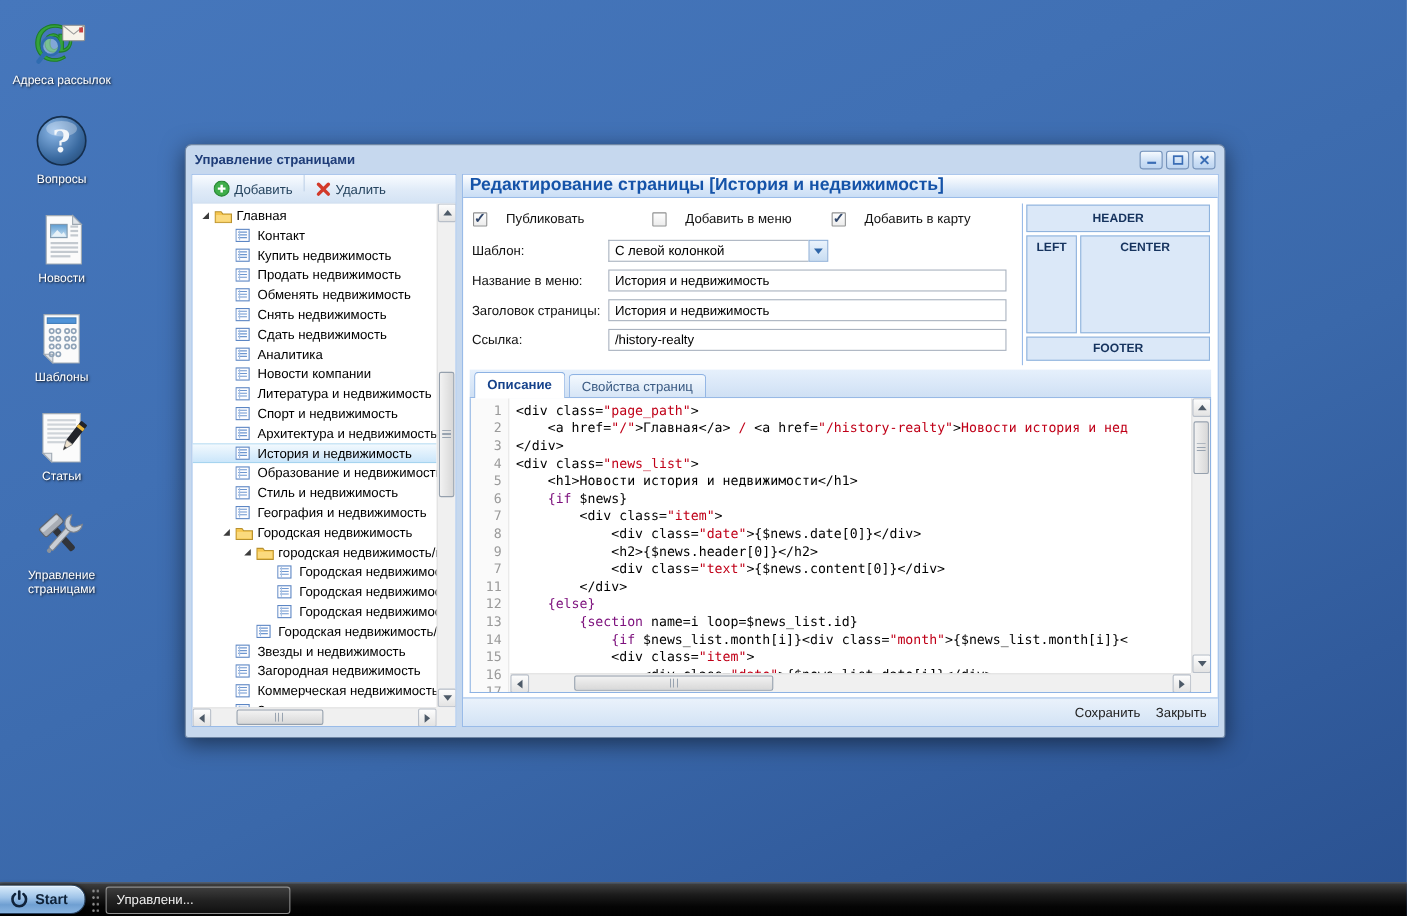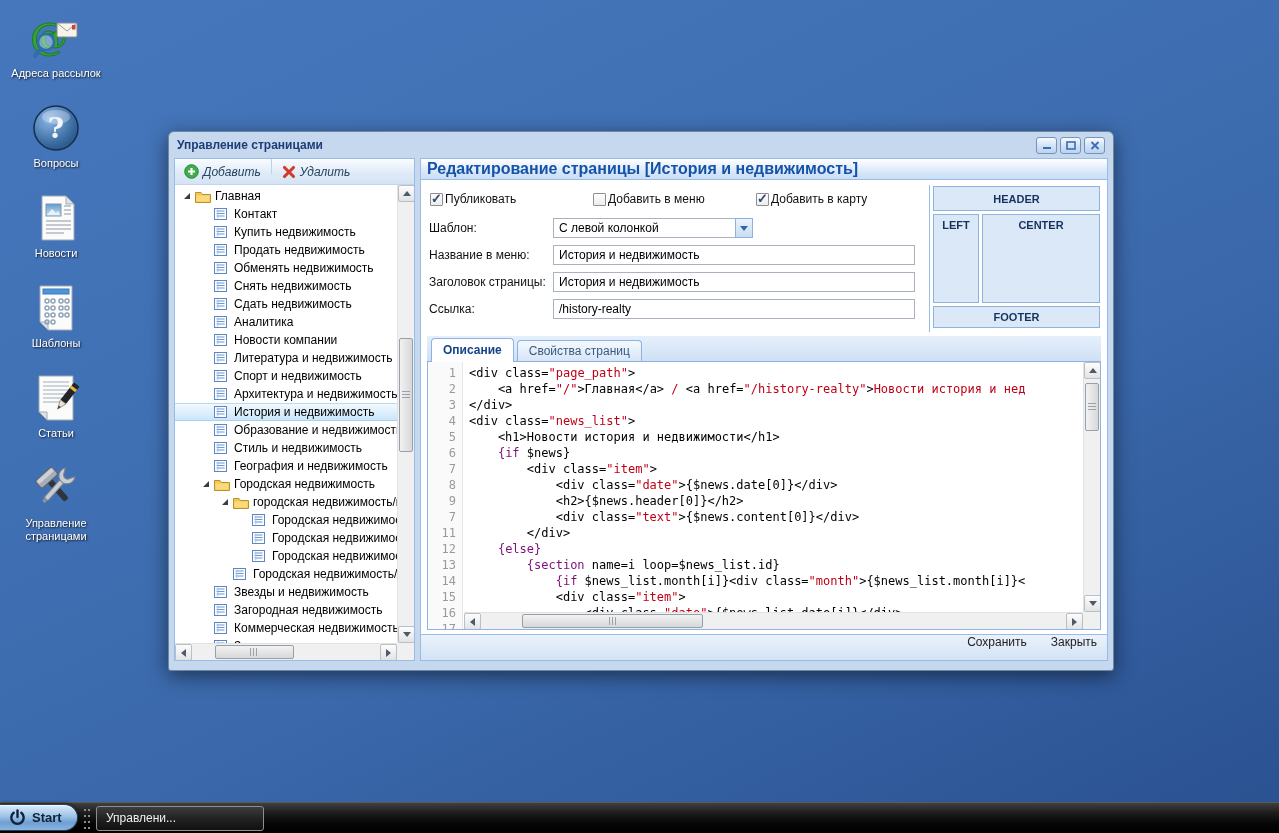--- a/index.html
+++ b/index.html
@@ -38,21 +38,21 @@
   .title { font-size:12px; font-weight:bold; color:#1e3c78; }
   .win-buttons { display:flex; gap:3px; }
   .win-btn { width:21px; height:17px; border:1px solid #7593bb; border-radius:3px;
              background:linear-gradient(#f6fafe, #cfe1f6 55%, #bcd4f0);
              display:flex; align-items:center; justify-content:center; }
   .window-content { display:flex; gap:5px; height:503px; }
 
   
   .left-panel { width:250px; border:1px solid #99bbe8; background:#fff; display:flex; flex-direction:column; }
   .toolbar { height:26px; flex:0 0 26px; background:linear-gradient(#f9fcff, #e0ebf8 55%, #d4e3f4);
-             border-bottom:1px solid #c2d5ec; display:flex; padding:0 6px; gap:7px;font-style:italic; }
+             border-bottom:1px solid #c2d5ec; display:flex; padding:0 16px; gap:7px; }
   .tbtn { display:flex; align-items:center; gap:4px; font-size:12px; color:#26445f; padding:2px 3px; border-radius:3px; }
   .tsep { width:1px; height:15px; background:#bfd2e8; }
   .tree-wrap { flex:1; position:relative; overflow:hidden; }
   .tree { position:absolute; left:0; top:0; right:17px; bottom:17px; overflow:hidden; padding-top:2px; }
   .tree-row { height:18px; display:flex; align-items:center; font-size:12px; color:#000; white-space:nowrap; }
   .tree-row.selected { background:linear-gradient(#f2f9fe, #cbe6fa); border-top:1px solid #b6dcf2; border-bottom:1px solid #a6d4ef; }
   .tri-box { width:16px; flex:0 0 16px; display:flex; align-items:center; justify-content:center; }
   .tri { width:0; height:0; border-left:6px solid transparent; border-bottom:6px solid #3c3c3c; }
   .tree-ico { width:17px; flex:0 0 17px; display:flex; align-items:center; }
   .tree-label { padding-left:3px; }
@@ -77,21 +77,21 @@
 
   
   .right-panel { flex:1; border:1px solid #99bbe8; background:#fff; display:flex; flex-direction:column; }
   .rp-header { height:21px; flex:0 0 21px; background:linear-gradient(#ffffff,#d5e5f8 70%,#cadef5);
                border-bottom:1px solid #99bbe8; display:flex; align-items:center; padding:0 6px;
                font-size:16px; font-weight:bold; color:#1553a8; }
   .rp-body { flex:1; display:flex; flex-direction:column; padding:5px 6px 0 6px; overflow:hidden; }
   .form-section { height:147px; flex:0 0 147px; display:flex; }
   .form-left { flex:1; padding:4px 10px 0 2px; }
   .checkbox-row { display:flex; margin:3px 0 12px 1px; }
-  .cb-item { width:163px; display:flex; align-items:center; gap:2px; font-size:12px; color:#111; }
+  .cb-item { width:163px; display:flex; align-items:center; gap:17px; font-size:12px; color:#111; }
   .cb { width:13px; height:13px; border:1px solid #8e8f8f; background:linear-gradient(#fefefe,#ececec); position:relative; border-radius:1px; }
   .cb.checked::after { content:"\2713"; position:absolute; left:0px; top:-3px; font-size:13px; font-weight:bold; color:#31476b; }
   .field-row { display:flex; align-items:center; margin-bottom:7px; }
   .field-label { width:124px; flex:0 0 124px; font-size:12px; color:#111; }
   .field-input { width:362px; height:20px; border:1px solid #a9b2bf; font-size:12px; padding:1px 5px;
                  font-family:"Liberation Sans",sans-serif; color:#000; background:#fff; }
   .combo { display:flex; width:200px; }
   .combo-text { flex:1; height:20px; line-height:18px; border:1px solid #a9b2bf; border-right:none; background:#fff; font-size:12px; padding:0 5px; }
   .combo-trigger { width:18px; height:20px; border:1px solid #8fb0d8; background:linear-gradient(#eaf3fc,#c8ddf2);
                    display:flex; align-items:center; justify-content:center; }
@@ -112,21 +112,21 @@
   .tab.active { height:24px; line-height:23px; margin-bottom:-1px; background:#fff; font-weight:bold; color:#15428b; z-index:2; }
   .editor { flex:1; border:1px solid #8db2e3; border-top:none; position:relative; background:#fff; overflow:hidden; }
   .gutter { position:absolute; left:0; top:0; bottom:0; width:35px; background:#fafafa; border-right:1px solid #e6e6e6;
             font-family:"DejaVu Sans Mono",monospace; font-size:12px; line-height:16px; color:#9a9a9a;
             text-align:right; padding:3px 6px 0 0; }
   .code { position:absolute; left:36px; right:17px; top:0; bottom:0; overflow:hidden;
           font-family:"DejaVu Sans Mono",monospace; font-size:12px; line-height:16px; padding:3px 0 0 5px; white-space:pre; }
   .cline { height:16px; }
   .tk-k { color:#000; } .tk-s { color:#c00018; } .tk-m { color:#7c0f7c; }
   .rp-footer { height:26px; flex:0 0 26px; background:linear-gradient(#eaf2fb,#d3e3f5); border-top:1px solid #99bbe8;
-               display:flex; justify-content:flex-end; gap:24px; padding:0 10px; font-size:12px; color:#222; }
+               display:flex; align-items:center; justify-content:flex-end; gap:14px; padding:0 10px; font-size:12px; color:#222; }
 
   .editor .vscroll { bottom:17px; }
   .editor .hscroll { left:36px; right:17px; }
   .tree-wrap .hscroll { left:0; right:17px; }
 </style>
 </head>
 <body>
 
 <div class="desktop-icons">
     <div class="dicon">

